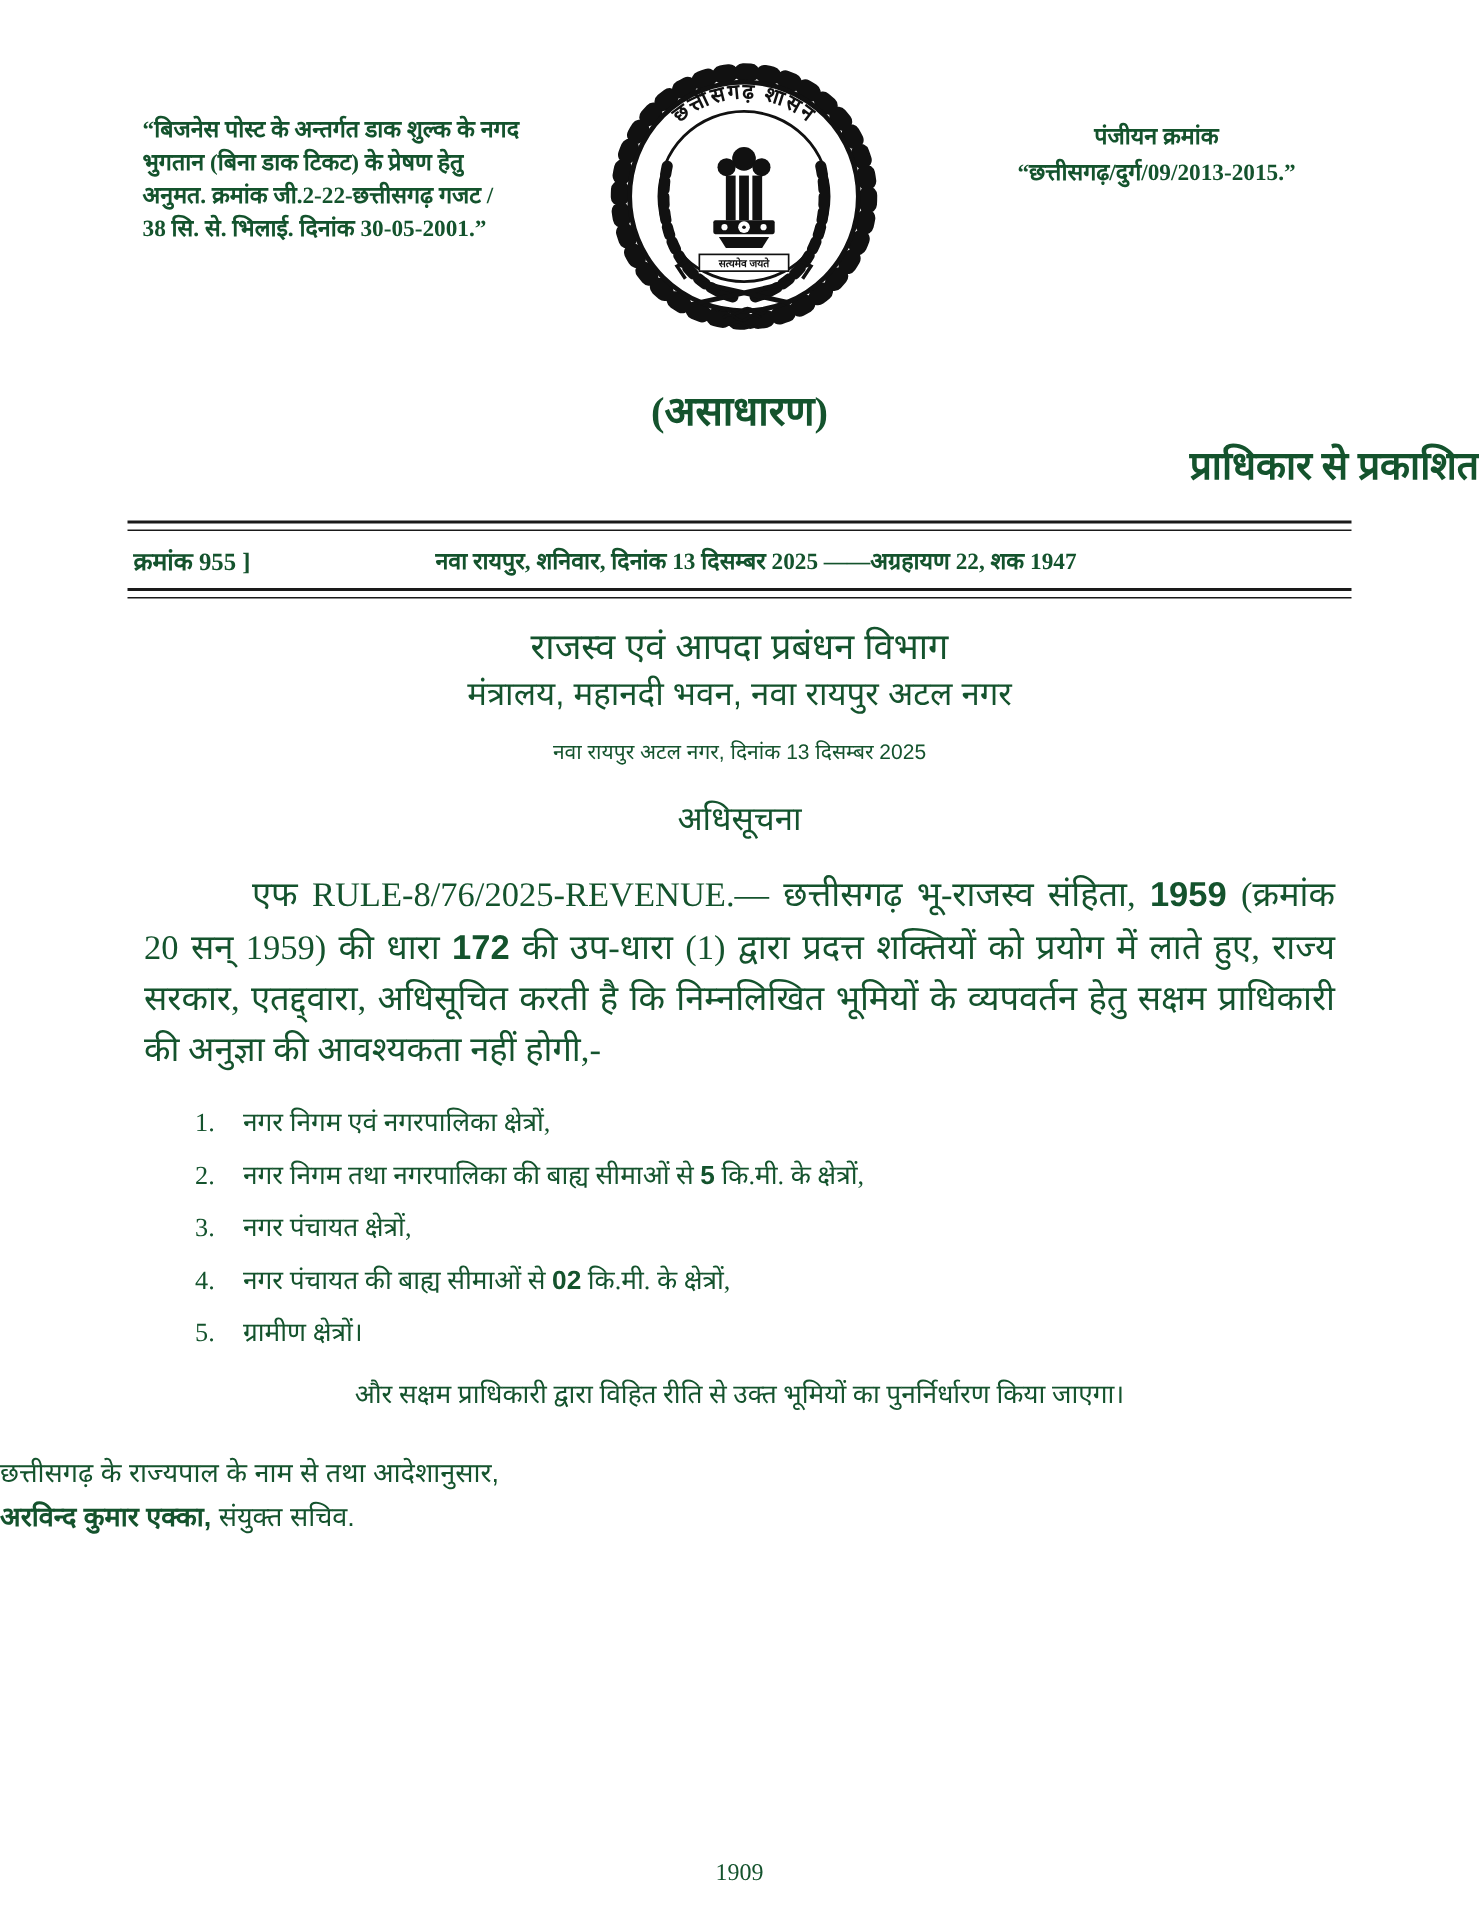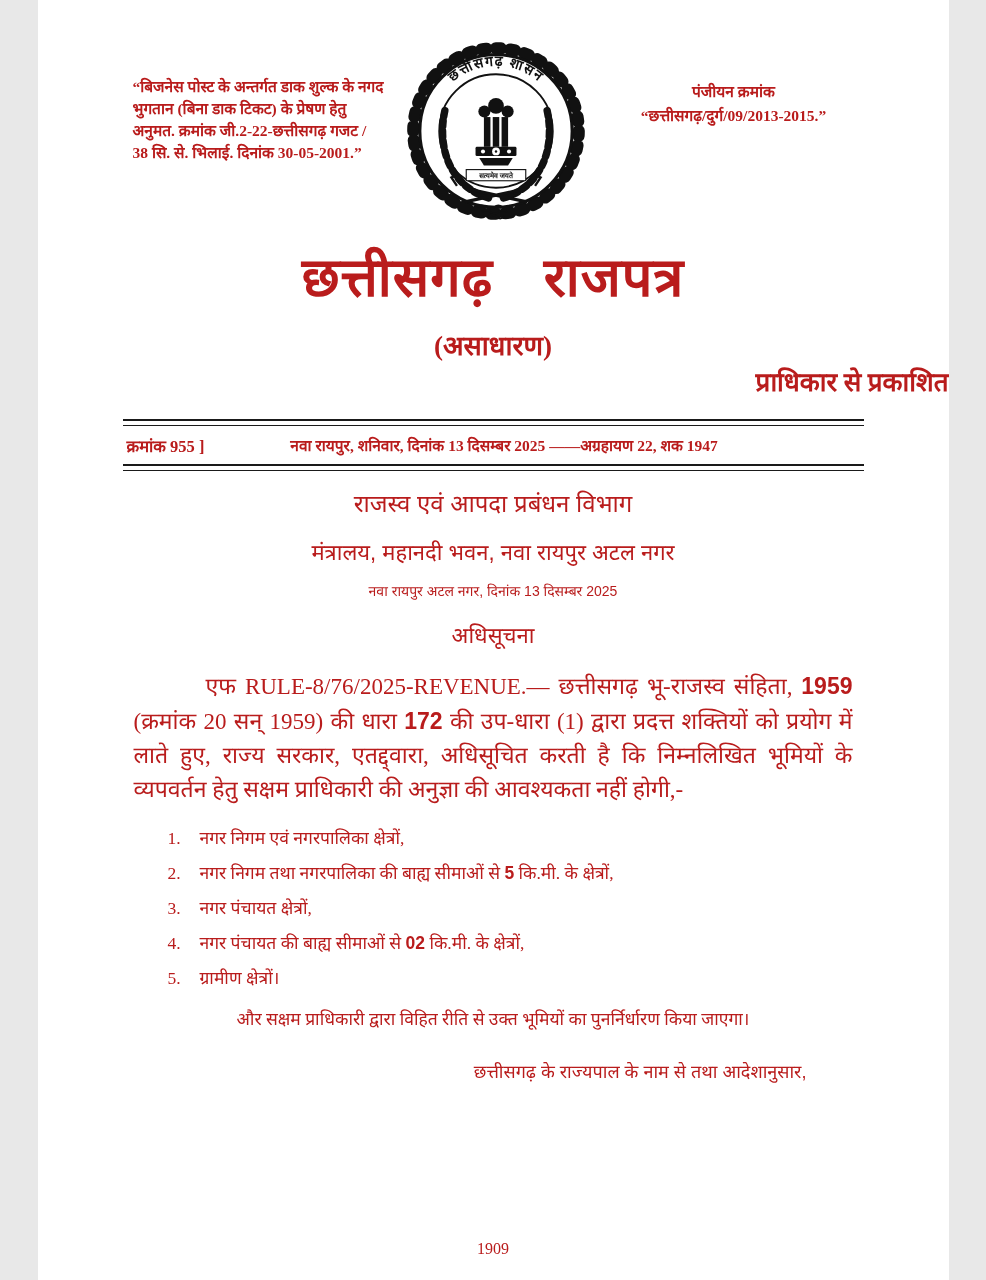--- a/index.html
+++ b/index.html
@@ -1,22 +1,22 @@
 <!DOCTYPE html>
 <html lang="hi"><head>
 <meta charset="utf-8">
 <style>
   html,body{margin:0;padding:0;}
   body{background:#e8e8e8;}
   .page{
     position:relative;
-    width:911px;height:1280px;
+    width:986px;height:1280px;
     margin:0 auto;
     background:#ffffff;
-    color:#b91c1c;
+    color:#14532d;
     overflow:hidden;
     font-family:"Liberation Serif","DejaVu Serif",serif;
   }
   
   .header{position:relative;height:236px;}
   .postal-note{
     position:absolute;left:95px;top:76px;width:252px;
     font-weight:bold;font-size:15.5px;line-height:22px;
     text-align:left;
   }
@@ -51,42 +51,42 @@
   .issue-row{
     display:flex;align-items:center;
     height:38px;
     font-weight:bold;
   }
   .issue-no{font-size:16.5px;white-space:nowrap;padding-left:4px;}
   .issue-date{flex:1;text-align:center;font-size:15.5px;padding-right:60px;}
   
   .sans{font-family:"Liberation Sans","DejaVu Sans",sans-serif;}
   .dept-name{margin-top:18px;text-align:center;font-size:24px;line-height:30px;}
-  .dept-addr{margin-top:20px;text-align:center;font-size:22px;line-height:28px;}
+  .dept-addr{margin-top:2px;text-align:center;font-size:22px;line-height:28px;}
   .place-date{margin-top:12px;text-align:center;font-size:14px;line-height:24px;}
   .notice-heading{margin-top:20px;text-align:center;font-size:22px;line-height:26px;}
   
   .para{
     margin:20px 96px 0 96px;
     font-size:23px;line-height:34px;
     text-align:justify;
     text-indent:72px;
   }
   .bold-num{font-family:"Liberation Sans","DejaVu Sans",sans-serif;font-weight:bold;}
   .list{margin:8px 0 0 130px;}
   .list-item{display:flex;height:35px;align-items:flex-end;font-size:17.5px;line-height:24px;}
   .list-num{width:22px;}
   .list-text{padding-left:10px;}
   .closing{
     margin-top:16px;text-align:center;
     font-size:17.5px;line-height:26px;
   }
   .signature{
     margin:26px 120px 12px 0;
-    text-align:right;
+    text-align:left;
   }
   .sig-order{font-size:18px;line-height:28px;padding-right:22px;}
   .sig-name-row{font-size:18px;line-height:30px;}
   .sig-name{font-weight:bold;}
   .page-number{
     position:absolute;bottom:22px;left:0;width:100%;
     text-align:center;font-weight:normal;font-size:16px;
   }
 </style>
 </head>
@@ -142,21 +142,20 @@
         <path d="M 91 192 q 4.5 -4 9 0 t 9 0"></path>
       </g>
     </svg>
 
     <div class="reg-block">
       <div>पंजीयन क्रमांक</div>
       <div>“छत्तीसगढ़/दुर्ग/09/2013-2015.”</div>
     </div>
   </div>
 
-  <div class="gazette-title">छत्तीसगढ़ राजपत्र</div>
   <div class="edition">(असाधारण)</div>
   <div class="authority">प्राधिकार से प्रकाशित</div>
 
   <div class="issue-band">
     <div class="rule-double"></div>
     <div class="issue-row">
       <div class="issue-no">क्रमांक  955 ]</div>
       <div class="issue-date">नवा रायपुर,  शनिवार, दिनांक 13 दिसम्बर 2025 ——अग्रहायण 22, शक 1947</div>
     </div>
     <div class="rule-double"></div>
@@ -189,17 +188,18 @@
     <div class="list-item">
       <span class="list-num">5.</span>
       <span class="list-text"><span>ग्रामीण क्षेत्रों।</span><span class="bold-num"></span><span></span></span>
     </div>
   </div>
 
   <div class="closing">और सक्षम प्राधिकारी द्वारा विहित रीति से उक्त भूमियों का पुनर्निर्धारण किया जाएगा।</div>
 
   <div class="signature sans">
     <div class="sig-order">छत्तीसगढ़ के राज्यपाल के नाम से तथा आदेशानुसार,</div>
+    <div class="sig-name-row"><span class="sig-name">अरविन्द कुमार एक्का,</span><span> संयुक्त सचिव.</span></div>
   </div>
 
   <div class="page-number">1909</div>
 
 </div>
 
 </body></html>

